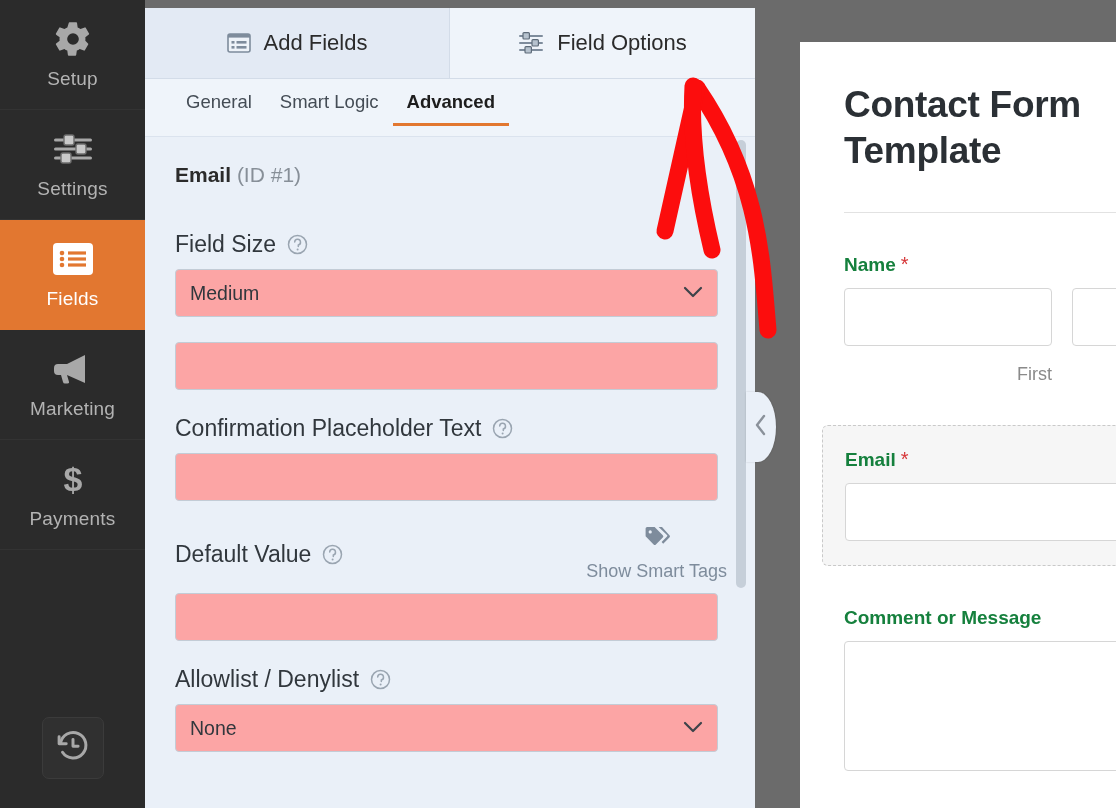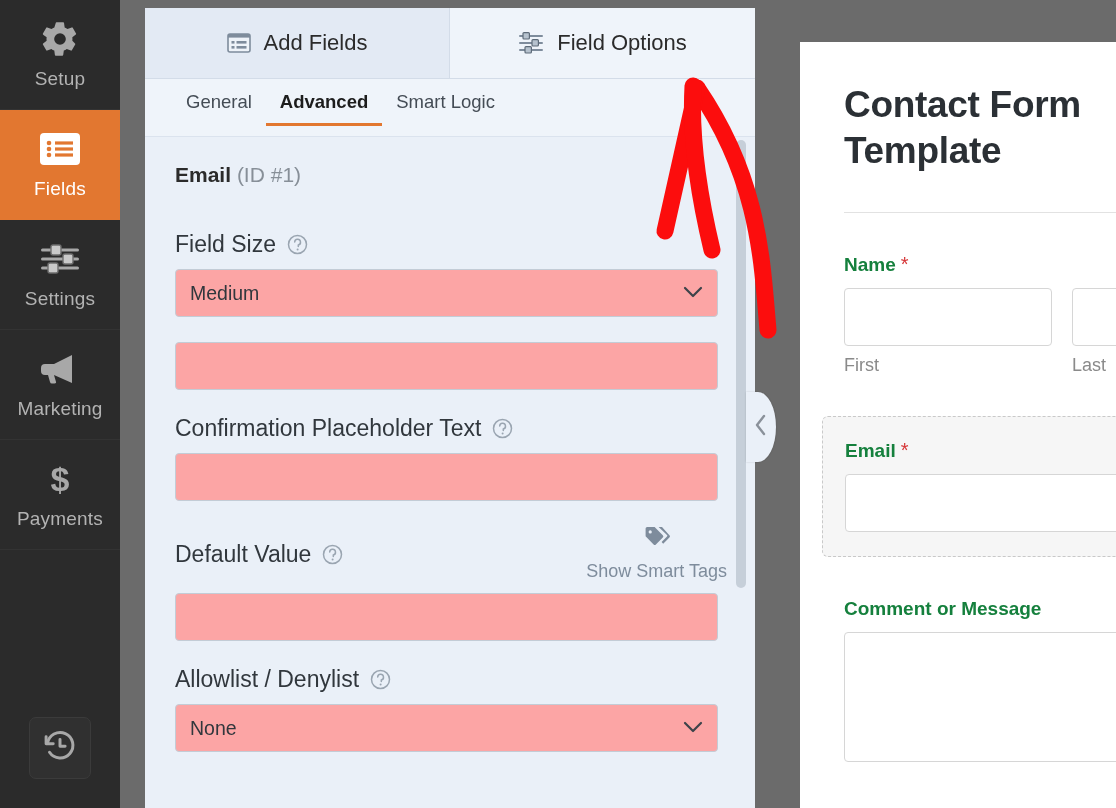--- a/index.html
+++ b/index.html
@@ -7,21 +7,21 @@
     width: 1116px; height: 808px;
     font-family: "Liberation Sans", sans-serif;
     overflow: hidden;
     background: #6b6b6b;
   }
   #app { position: relative; width: 1116px; height: 808px; }
 
   
   .sidebar {
     position: absolute; left: 0; top: 0;
-    width: 120px; height: 808px;
+    width: 145px; height: 808px;
     background: #2b2b2b;
     display: flex; flex-direction: column;
     align-items: stretch;
   }
   .side-item {
     height: 110px;
     display: flex; flex-direction: column;
     align-items: center; justify-content: center;
     gap: 9px;
     color: #b3b3b3;
@@ -154,70 +154,70 @@
     padding: 22px 0 24px 22px;
     width: 344px;
   }
   .pv-label { font-size: 19px; font-weight: bold; color: #15803d; }
   .pv-req { color: #d63638; font-size: 20px; margin-left: 5px; }
   .pv-row { display: flex; gap: 20px; margin-top: 12px; }
   .pv-input {
     width: 208px; height: 58px;
     border: 1px solid #d6d6d6; border-radius: 4px; background: #fff;
   }
-  .pv-sub { font-size: 18px; color: #8a8a8a; margin-top: 9px; }
+  .pv-sub { font-size: 18px; color: #8a8a8a; margin-top: 18px; text-align: right; }
   .pv-input-wide { width: 290px; height: 58px; border: 1px solid #d6d6d6; border-radius: 4px; background: #fff; margin-top: 12px; }
   .pv-textarea { width: 290px; height: 130px; border: 1px solid #d6d6d6; border-radius: 4px; background: #fff; margin-top: 12px; }
 
   
   .annot { position: absolute; left: 0; top: 0; width: 1116px; height: 808px; pointer-events: none; }
 </style>
 </head>
 <body>
 
 <div id="app">
 
   <div class="sidebar">
 
     <div class="side-item">
       <span class="side-icon">
         <svg width="40" height="40" viewBox="0 0 24 24" fill="#a8a8a8">
           <path d="M19.4 13c.04-.32.06-.65.06-1s-.02-.68-.07-1l2.11-1.63a.5.5 0 0 0 .12-.64l-2-3.46a.5.5 0 0 0-.6-.22l-2.49 1a7.3 7.3 0 0 0-1.73-1l-.38-2.65a.49.49 0 0 0-.49-.4h-4a.49.49 0 0 0-.48.42L8.6 5.06a7.6 7.6 0 0 0-1.74 1l-2.49-1a.49.49 0 0 0-.6.22l-2 3.46a.5.5 0 0 0 .12.64L4 11c-.05.32-.09.66-.09 1s.02.68.07 1l-2.11 1.63a.5.5 0 0 0-.12.64l2 3.46c.12.22.37.3.6.22l2.49-1a7.3 7.3 0 0 0 1.73 1l.38 2.65c.04.24.24.4.48.4h4c.24 0 .45-.17.49-.4l.38-2.65a7.7 7.7 0 0 0 1.73-1l2.49 1c.23.08.48 0 .6-.22l2-3.46a.5.5 0 0 0-.12-.64L19.4 13zM12 15.5A3.5 3.5 0 1 1 15.5 12 3.5 3.5 0 0 1 12 15.5z"></path>
         </svg>
       </span>
       <span class="side-label">Setup</span>
+    </div>
+
+    <div class="side-item">
+      <span class="side-icon">
+        <svg width="42" height="30" viewBox="0 0 42 30" fill="#a8a8a8">
+          <rect x="2" y="4.5" width="38" height="3" rx="1.5"></rect>
+          <rect x="2" y="13.5" width="38" height="3" rx="1.5"></rect>
+          <rect x="2" y="22.5" width="38" height="3" rx="1.5"></rect>
+          <rect x="12" y="1" width="10" height="10" rx="2" fill="#c9c9c9" stroke="#6e6e6e" stroke-width="1.4"></rect>
+          <rect x="24" y="10" width="10" height="10" rx="2" fill="#c9c9c9" stroke="#6e6e6e" stroke-width="1.4"></rect>
+          <rect x="9" y="19" width="10" height="10" rx="2" fill="#c9c9c9" stroke="#6e6e6e" stroke-width="1.4"></rect>
+        </svg>
+      </span>
+      <span class="side-label">Settings</span>
     </div>
 
     <div class="side-item active">
       <span class="side-icon">
         <svg width="42" height="34" viewBox="0 0 42 34">
           <rect x="1" y="1" width="40" height="32" rx="4" fill="#ffffff"></rect>
           <circle cx="10" cy="11" r="2.3" fill="#e27730"></circle>
           <circle cx="10" cy="17" r="2.3" fill="#e27730"></circle>
           <circle cx="10" cy="23" r="2.3" fill="#e27730"></circle>
           <rect x="16" y="9.4" width="18" height="3.2" fill="#e27730"></rect>
           <rect x="16" y="15.4" width="18" height="3.2" fill="#e27730"></rect>
           <rect x="16" y="21.4" width="18" height="3.2" fill="#e27730"></rect>
         </svg>
       </span>
       <span class="side-label">Fields</span>
-    </div>
-
-    <div class="side-item">
-      <span class="side-icon">
-        <svg width="42" height="30" viewBox="0 0 42 30" fill="#a8a8a8">
-          <rect x="2" y="4.5" width="38" height="3" rx="1.5"></rect>
-          <rect x="2" y="13.5" width="38" height="3" rx="1.5"></rect>
-          <rect x="2" y="22.5" width="38" height="3" rx="1.5"></rect>
-          <rect x="12" y="1" width="10" height="10" rx="2" fill="#c9c9c9" stroke="#6e6e6e" stroke-width="1.4"></rect>
-          <rect x="24" y="10" width="10" height="10" rx="2" fill="#c9c9c9" stroke="#6e6e6e" stroke-width="1.4"></rect>
-          <rect x="9" y="19" width="10" height="10" rx="2" fill="#c9c9c9" stroke="#6e6e6e" stroke-width="1.4"></rect>
-        </svg>
-      </span>
-      <span class="side-label">Settings</span>
     </div>
 
     <div class="side-item">
       <span class="side-icon">
         <svg width="44" height="34" viewBox="0 0 44 34" fill="#a8a8a8">
           <path d="M34 3 L16 12 H7 a4 4 0 0 0-4 4 v3 a4 4 0 0 0 4 4 h3 l2 7 a2 2 0 0 0 2 1.5 h2.5 a1.5 1.5 0 0 0 1.4-2 L16 23 l18 8 z"></path>
         </svg>
       </span>
       <span class="side-label">Marketing</span>
     </div>
@@ -272,22 +272,22 @@
             <rect x="14" y="7.6" width="6.4" height="6.4" rx="1" fill="#b6c2ce" stroke="#5e6b79" stroke-width="1.2"></rect>
             <rect x="7" y="14.6" width="6.4" height="6.4" rx="1" fill="#b6c2ce" stroke="#5e6b79" stroke-width="1.2"></rect>
           </svg>
         </span>
         <span>Field Options</span>
       </div>
     </div>
 
     <div class="subtabs">
       <div class="stab">General</div>
+      <div class="stab">Smart Logic</div>
       <div class="stab active">Advanced</div>
-      <div class="stab">Smart Logic</div>
     </div>
 
     <div class="panel-body">
 
       <div class="field-title">
         <b>Email</b>
         <span class="fid">(ID #1)</span>
       </div>
 
       <div class="opt-group">

